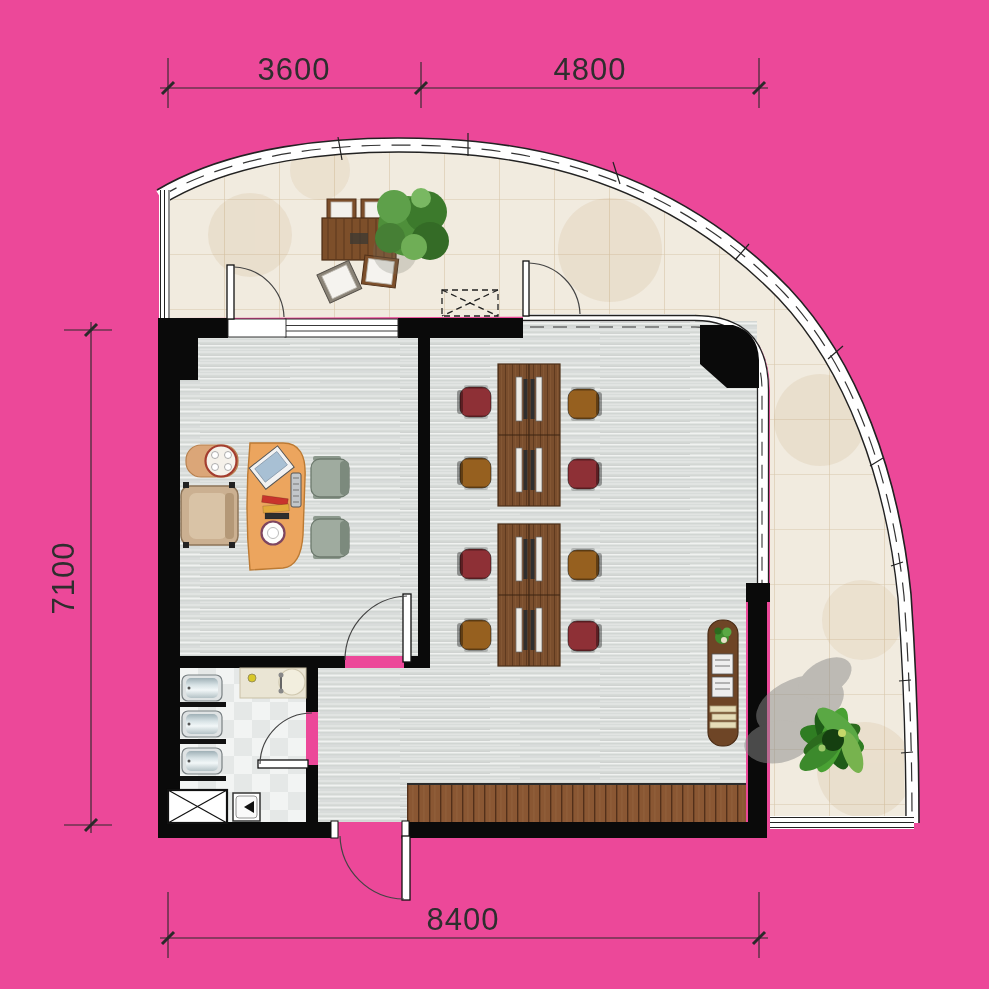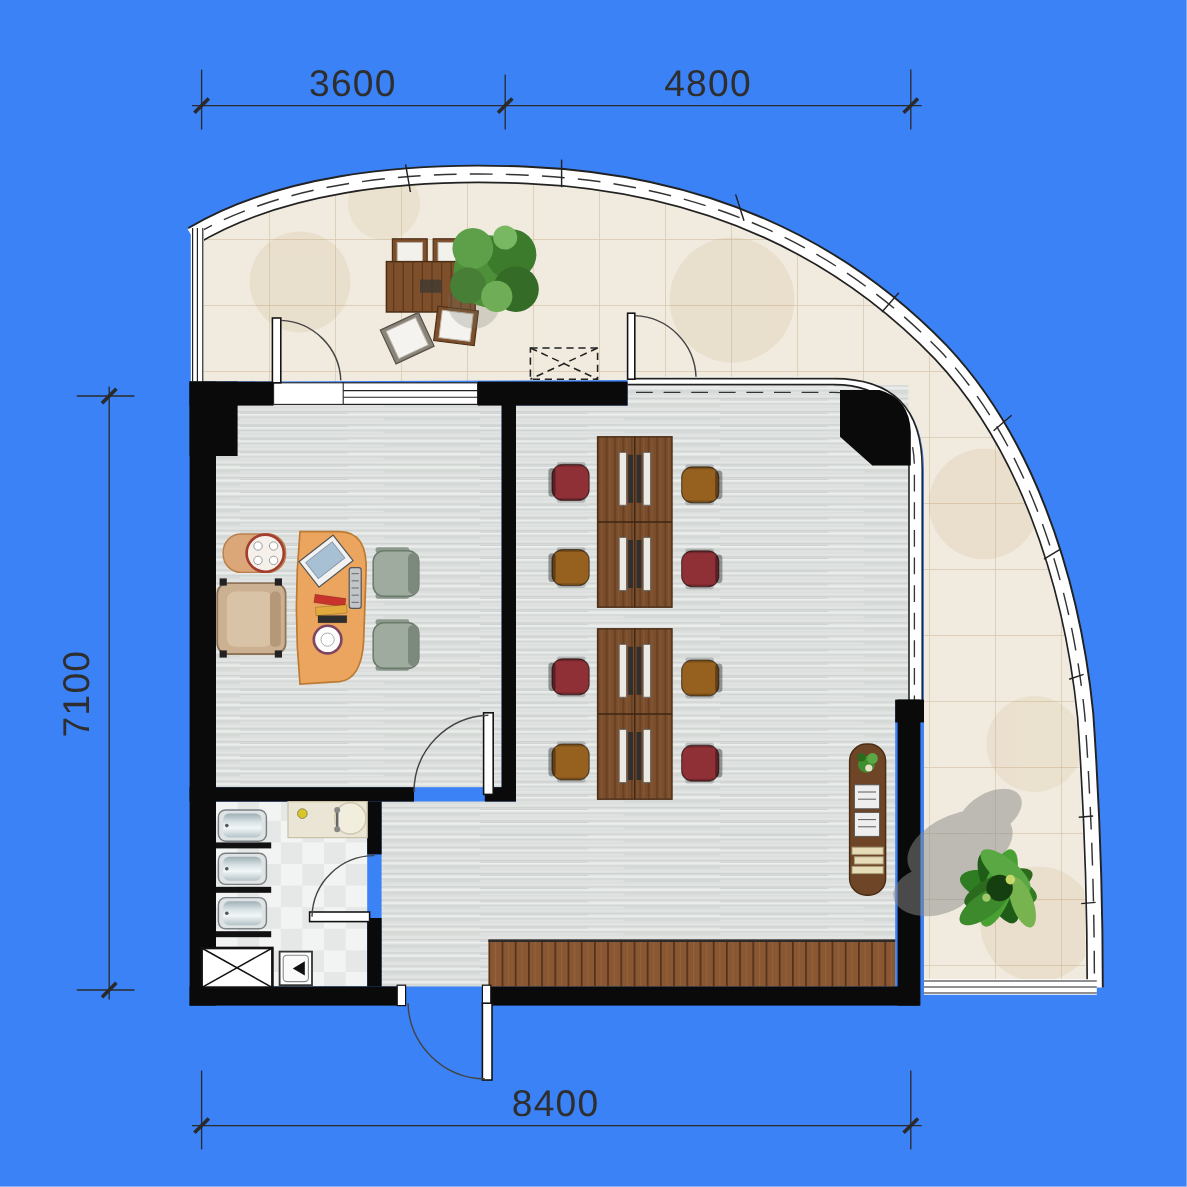--- a/index.html
+++ b/index.html
@@ -1,16 +1,16 @@
 <!DOCTYPE html>
 <html><head>
 <meta charset="utf-8">
 <style>
   html,body{margin:0;padding:0;background:#ffffff;}
-  .plan-wrap{position:relative;width:989px;height:989px;background:#3b82f6;overflow:hidden;
+  .plan-wrap{position:relative;width:989px;height:989px;background:#ec4899;overflow:hidden;
              font-family:"Liberation Sans",sans-serif;}
   svg{display:block;}
   text.dim{font-family:"Liberation Sans",sans-serif;font-size:31px;fill:#2e2e2e;
            letter-spacing:1px;font-weight:400;}
 </style>
 </head>
 <body>
 
 <div class="plan-wrap">
 <svg width="989" height="989" viewBox="0 0 989 989">

